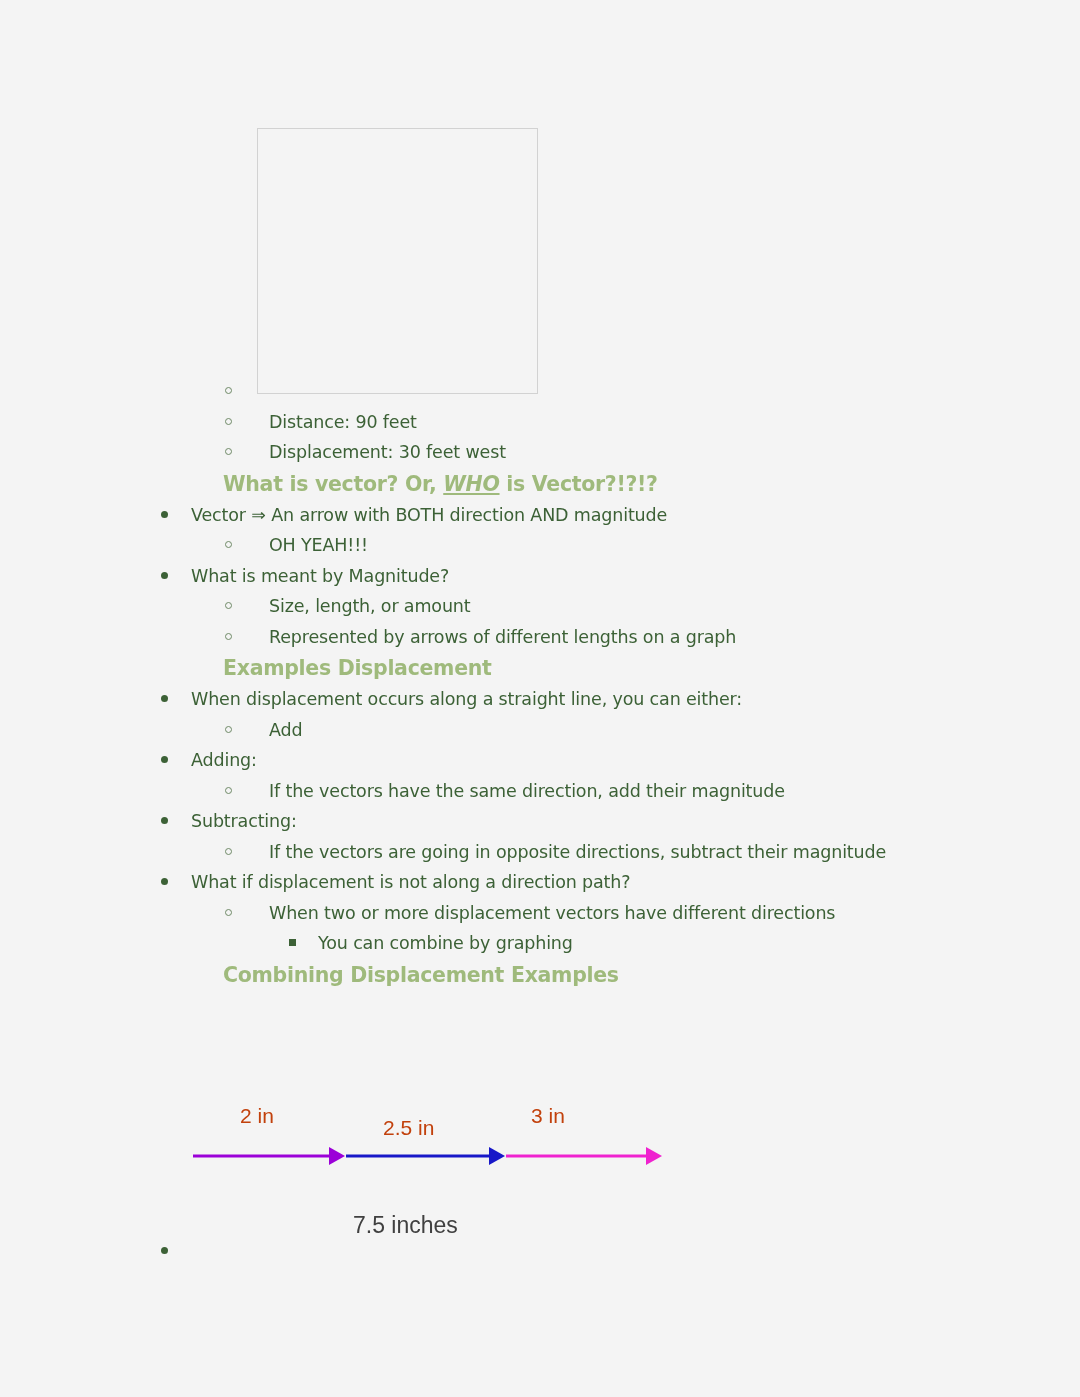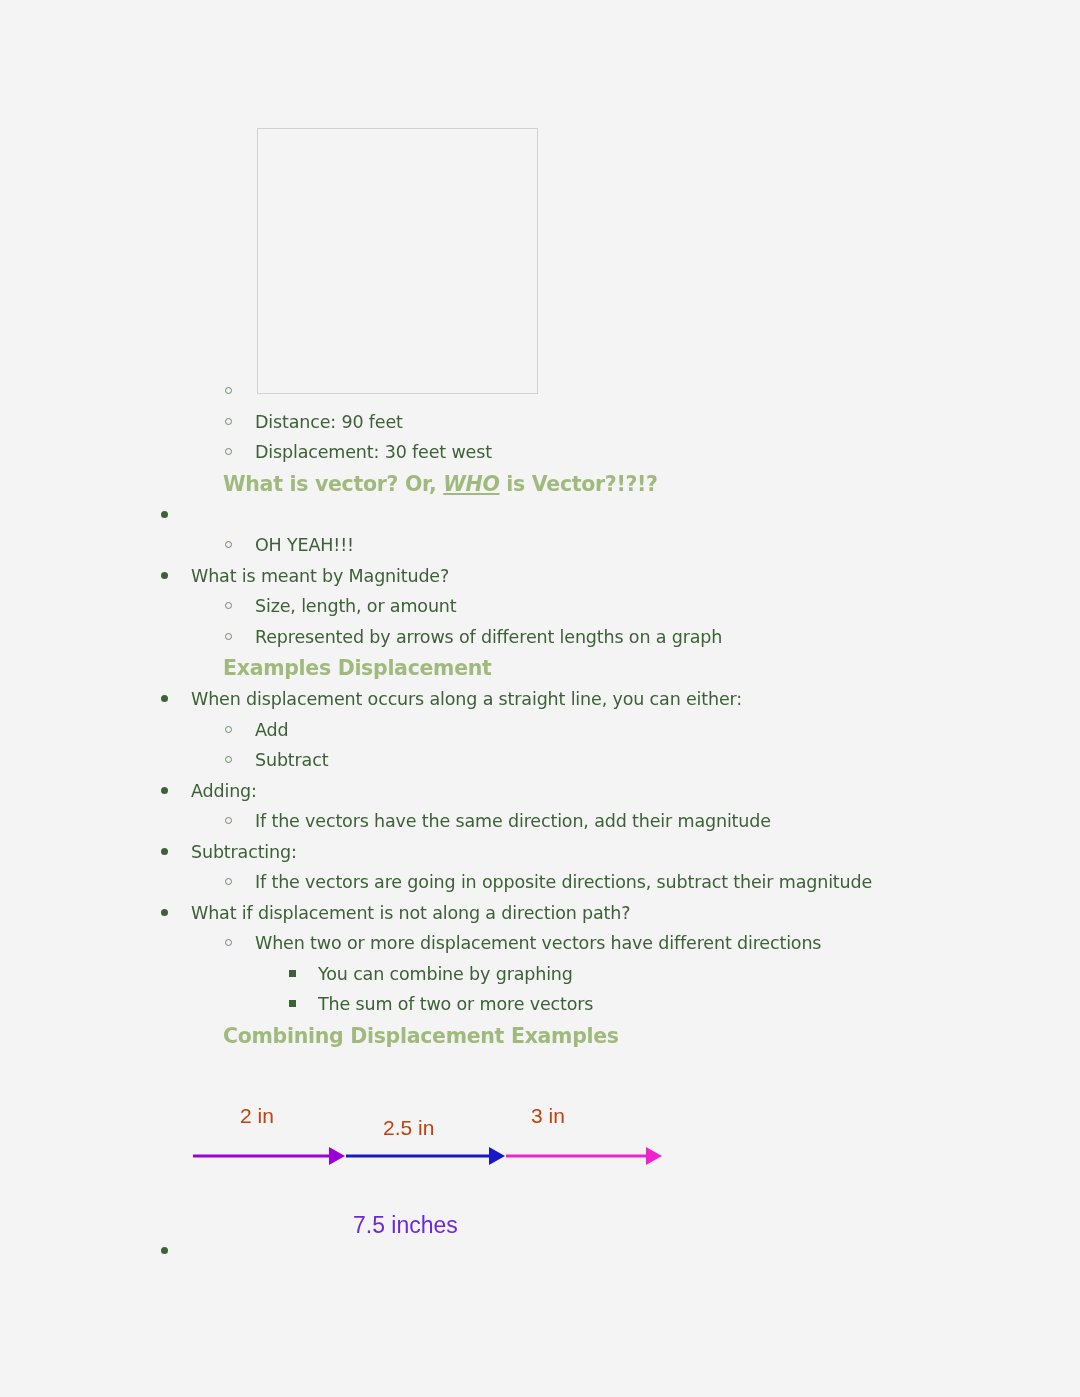--- a/index.html
+++ b/index.html
@@ -93,21 +93,21 @@
     background: #3c6136;
     display: inline-block;
     vertical-align: middle;
     margin-top: -2px;
   }
 
   
   .lvl1 .marker { left: 161px; }
   .lvl1 .txt    { left: 191px; }
   .lvl2 .marker { left: 225px; }
-  .lvl2 .txt    { left: 255px; text-align: right; }
+  .lvl2 .txt    { left: 269px; text-align: right; }
   .lvl3 .marker { left: 289px; }
   .lvl3 .txt    { left: 318px; }
 
   
   .heading {
     position: relative;
     height: 32px;
     line-height: 32px;
     white-space: nowrap;
   }
@@ -146,21 +146,21 @@
   .arrows {
     position: absolute;
     left: 0;
     top: 48px;
   }
 
   .total-label {
     position: absolute;
     left: 353px;
     top: 1212px;
-    color: #6d28d9;
+    color: #404040;
     font-size: 23px;
     font-family: "Liberation Sans", sans-serif;
     white-space: nowrap;
   }
 
   .trailing-bullet {
     position: absolute;
     left: 161px;
     top: 1241px;
   }
@@ -186,20 +186,21 @@
       <span class="marker"><i class="circle"></i></span>
       <span class="txt">Displacement: 30 feet west</span>
     </div>
 
     <div class="heading">
       <span class="htxt"><span>What is vector? Or, </span><span class="who">WHO</span><span> is Vector?!?!?</span></span>
     </div>
 
     <div class="row lvl1">
       <span class="marker"><i class="disc"></i></span>
+      <span class="txt">Vector ⇒ An arrow with BOTH direction AND magnitude</span>
     </div>
     <div class="row lvl2">
       <span class="marker"><i class="circle"></i></span>
       <span class="txt">OH YEAH!!!</span>
     </div>
     <div class="row lvl1">
       <span class="marker"><i class="disc"></i></span>
       <span class="txt">What is meant by Magnitude?</span>
     </div>
     <div class="row lvl2">
@@ -215,24 +216,20 @@
       <span class="htxt">Examples Displacement</span>
     </div>
 
     <div class="row lvl1">
       <span class="marker"><i class="disc"></i></span>
       <span class="txt">When displacement occurs along a straight line, you can either:</span>
     </div>
     <div class="row lvl2">
       <span class="marker"><i class="circle"></i></span>
       <span class="txt">Add</span>
-    </div>
-    <div class="row lvl2">
-      <span class="marker"><i class="circle"></i></span>
-      <span class="txt">Subtract</span>
     </div>
     <div class="row lvl1">
       <span class="marker"><i class="disc"></i></span>
       <span class="txt">Adding:</span>
     </div>
     <div class="row lvl2">
       <span class="marker"><i class="circle"></i></span>
       <span class="txt">If the vectors have the same direction, add their magnitude</span>
     </div>
     <div class="row lvl1">
@@ -247,24 +244,20 @@
       <span class="marker"><i class="disc"></i></span>
       <span class="txt">What if displacement is not along a direction path?</span>
     </div>
     <div class="row lvl2">
       <span class="marker"><i class="circle"></i></span>
       <span class="txt">When two or more displacement vectors have different directions</span>
     </div>
     <div class="row lvl3">
       <span class="marker"><i class="square"></i></span>
       <span class="txt">You can combine by graphing</span>
-    </div>
-    <div class="row lvl3">
-      <span class="marker"><i class="square"></i></span>
-      <span class="txt">The sum of two or more vectors</span>
     </div>
 
     <div class="heading">
       <span class="htxt">Combining Displacement Examples</span>
     </div>
 
   </div>
 
   <div class="diagram">
     <span class="seg-label" id="seg-label-0" style="left: 240px;">2 in</span>

